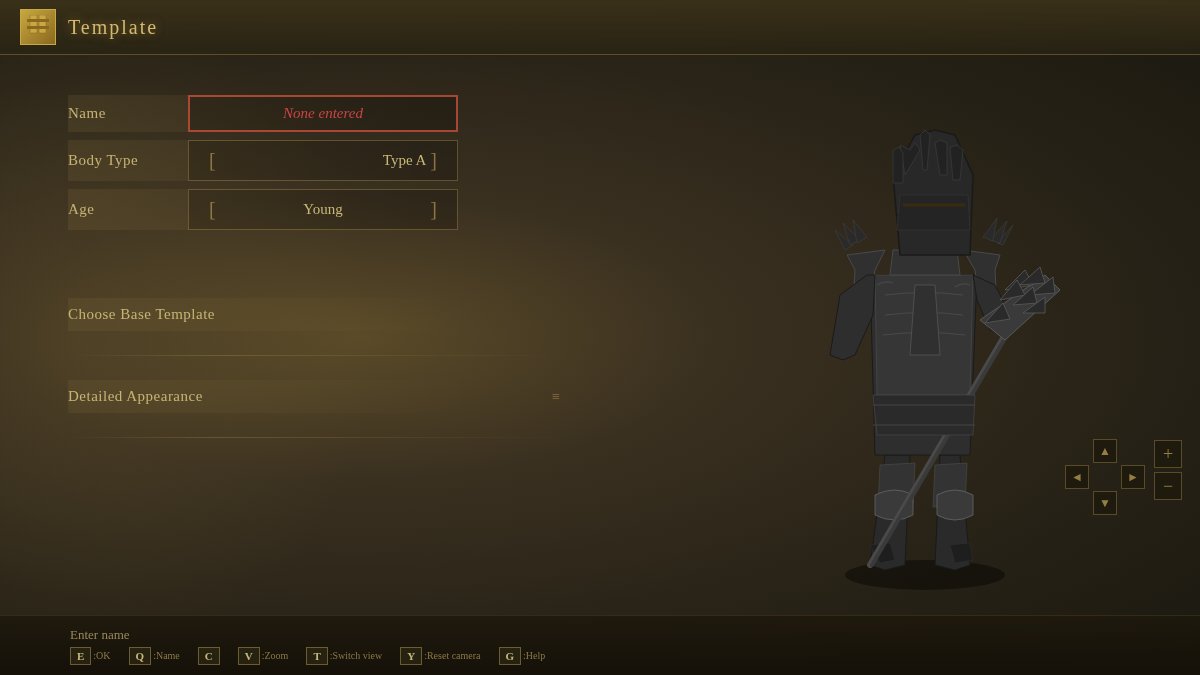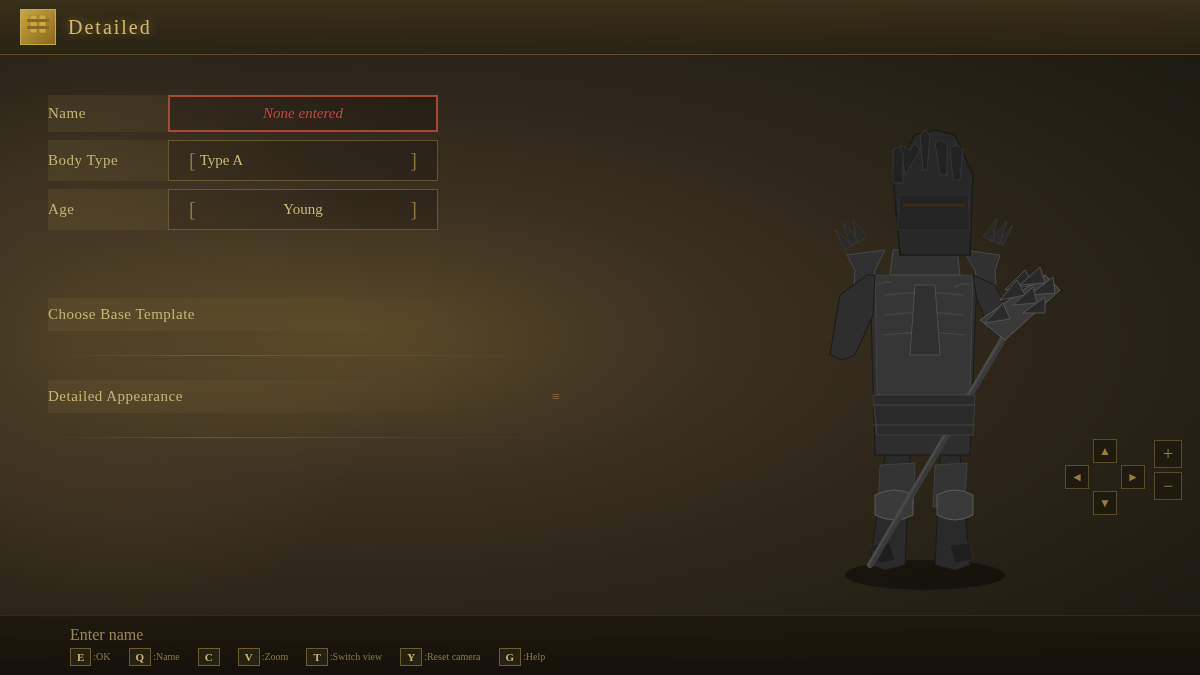--- a/index.html
+++ b/index.html
@@ -71,21 +71,21 @@
       top: 55px;
       left: 0;
       right: 0;
       bottom: 60px;
       display: flex;
     }
 
     
     .left-panel {
       width: 640px;
-      padding: 40px 70px 40px 48px;
+      padding: 40px 70px 40px 68px;
       display: flex;
       flex-direction: column;
       gap: 0;
     }
 
     
     .form-section {
       margin-bottom: 60px;
     }
 
@@ -259,21 +259,21 @@
       border-top: 1px solid rgba(180,150,80,0.2);
       display: flex;
       flex-direction: column;
       justify-content: center;
       padding: 0 70px;
       gap: 4px;
     }
 
     .hint-text {
       color: #9a8858;
-      font-size: 16px;
+      font-size: 13px;
       font-family: 'Georgia', serif;
     }
 
     .keybinds {
       display: flex;
       gap: 18px;
       align-items: center;
       flex-wrap: wrap;
     }
 
@@ -315,41 +315,41 @@
 
 <div class="header">
   <div class="header-icon">
     <svg width="22" height="24" viewBox="0 0 22 24">
       <rect x="3" y="0" width="7" height="18" fill="#c8a840" stroke="#8a6820" stroke-width="0.5"></rect>
       <rect x="12" y="0" width="7" height="18" fill="#c8a840" stroke="#8a6820" stroke-width="0.5"></rect>
       <rect x="0" y="4" width="22" height="3" fill="#8a6820"></rect>
       <rect x="0" y="11" width="22" height="3" fill="#8a6820"></rect>
     </svg>
   </div>
-  <span class="header-title">Detailed</span>
+  <span class="header-title">Template</span>
 </div>
 
 <div class="main">
 
   <div class="left-panel">
 
     <div class="form-section">
 
       <div class="field-row">
         <span class="field-label">Name</span>
         <div class="field-value name-field">
           <span>None entered</span>
         </div>
       </div>
 
       <div class="field-row">
         <span class="field-label">Body Type</span>
         <div class="field-value normal-field">
           <span class="bracket-left">[</span>
-          <span style="flex:1;text-align:left;">Type A</span>
+          <span style="flex:1;text-align:right;">Type A</span>
           <span class="bracket-right">]</span>
         </div>
       </div>
 
       <div class="field-row">
         <span class="field-label">Age</span>
         <div class="field-value normal-field">
           <span class="bracket-left">[</span>
           <span style="flex:1;text-align:center;">Young</span>
           <span class="bracket-right">]</span>

